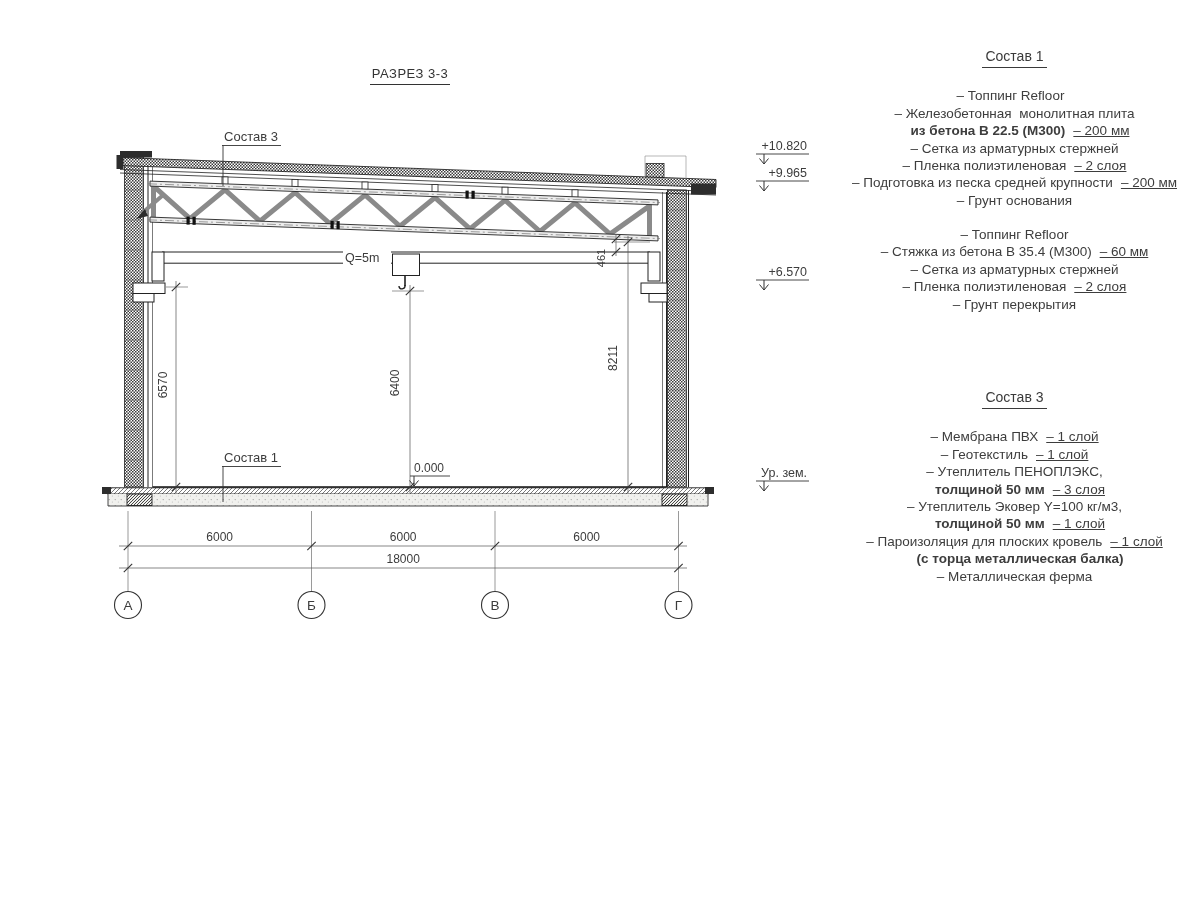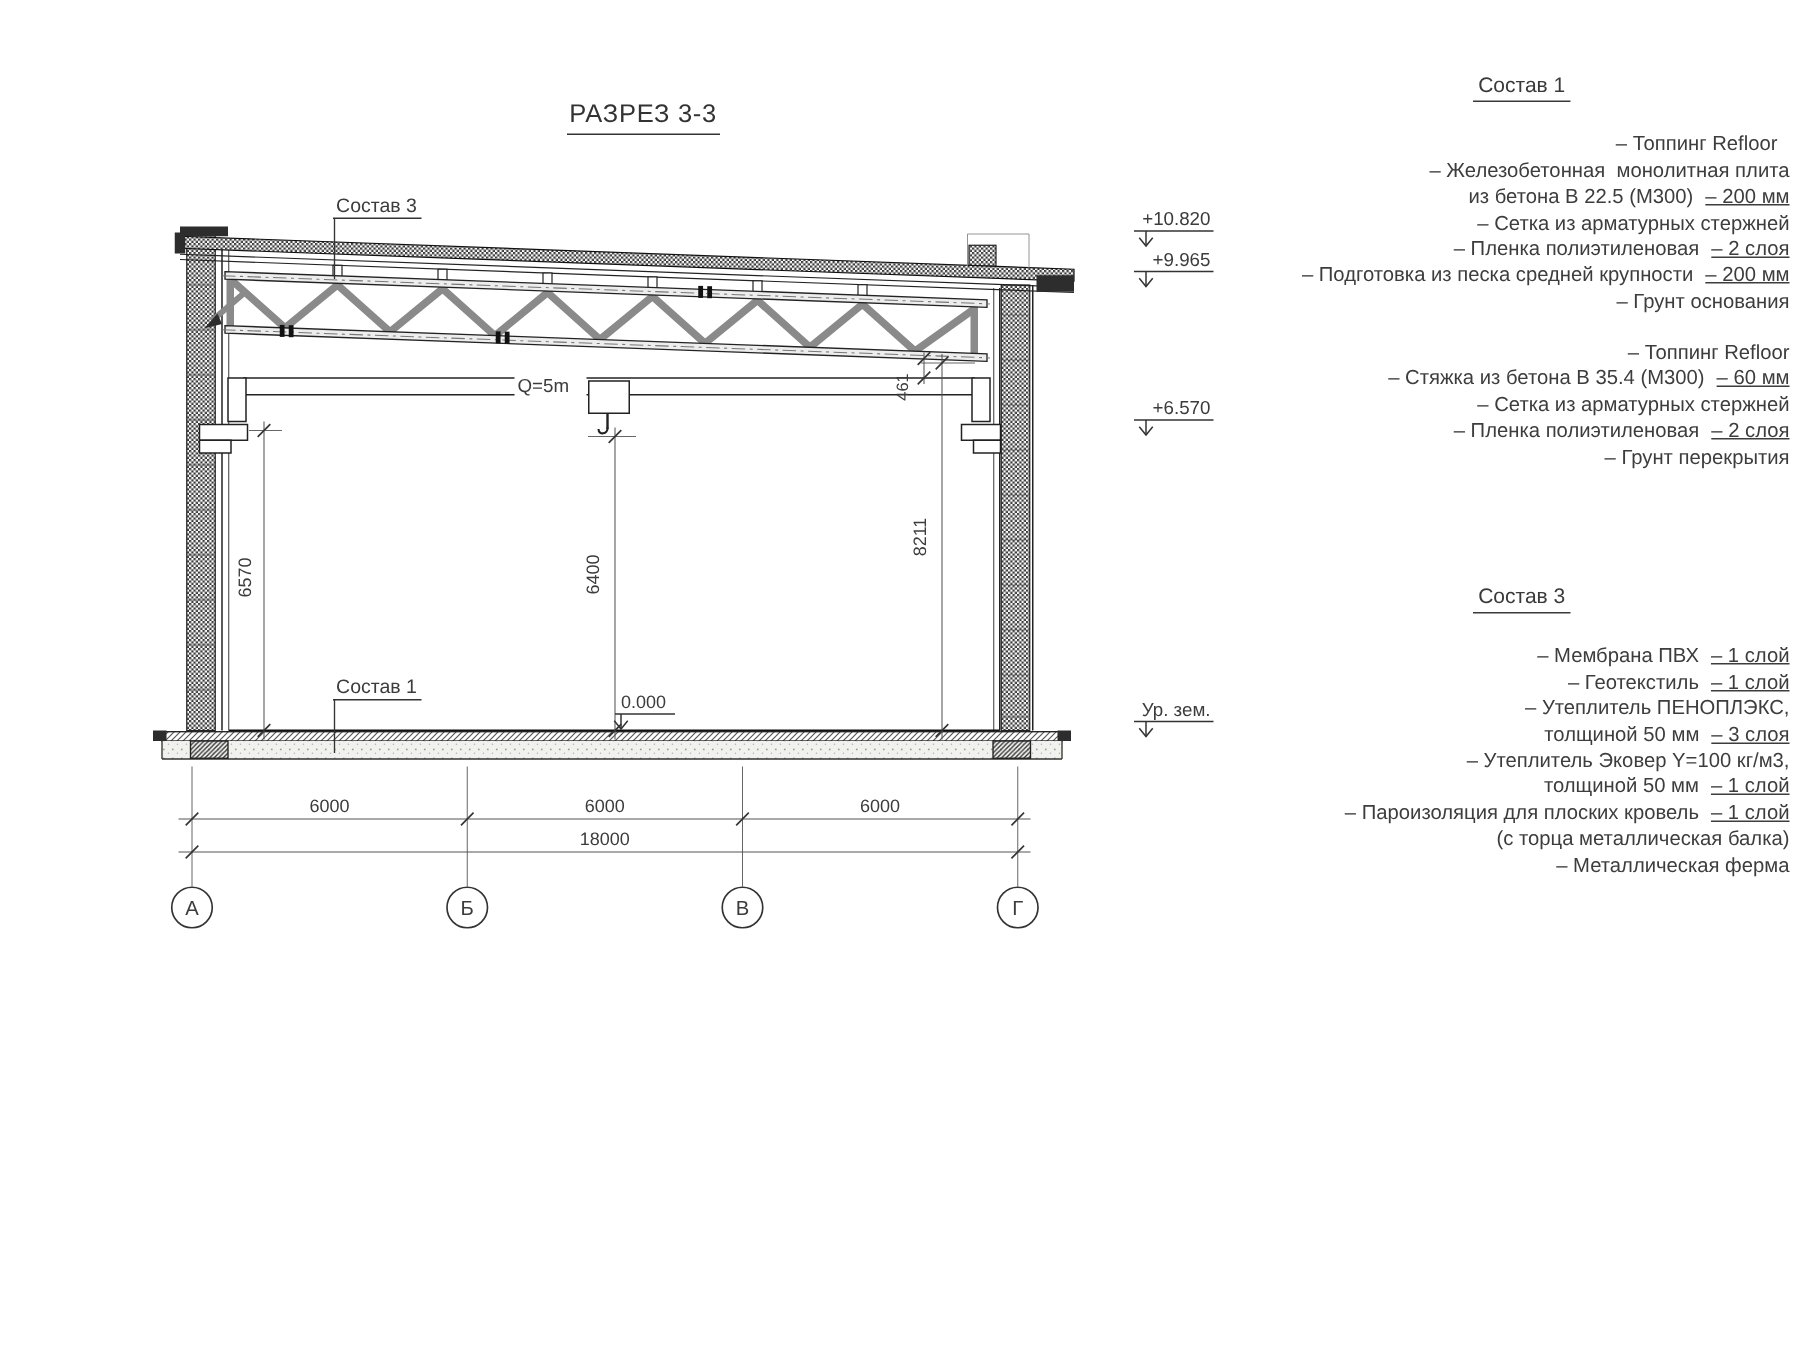--- a/index.html
+++ b/index.html
@@ -1,27 +1,27 @@
 <!DOCTYPE html>
 <html><head>
 <meta charset="utf-8">
 <style>
   html,body{margin:0;padding:0;background:#fff;}
   .stage{position:relative;width:1200px;height:900px;background:#ffffff;overflow:hidden;
          font-family:"Liberation Sans",sans-serif;color:#3d3d3d;}
   .stage svg{position:absolute;left:0;top:0;}
-  .sheet-title{position:absolute;left:340px;top:66px;width:140px;text-align:right;
-               font-size:17px;letter-spacing:0.5px;color:#333;}
+  .sheet-title{position:absolute;left:340px;top:66px;width:140px;text-align:center;
+               font-size:13px;letter-spacing:0.5px;color:#333;}
   .sheet-title span{display:inline-block;border-bottom:1.2px solid #333;padding:0 2px 3px 2px;}
   .comp{position:absolute;left:836px;width:357px;font-size:13.5px;line-height:17.4px;color:#3d3d3d;}
   .comp-title{text-align:center;font-size:14px;margin-bottom:19px;color:#3a3a3a;}
   .comp-title span{display:inline-block;border-bottom:1px solid #3a3a3a;padding:0 3px 2px 3px;}
-  .row{display:flex;justify-content:flex-end;align-items:baseline;}
+  .row{display:flex;justify-content:center;align-items:baseline;}
   .row .t{white-space:pre;}
-  .row.cont .t{padding-left:11px;}
+  .row.cont .t{padding-left:11px;font-weight:bold;}
   .row .v{white-space:nowrap;padding-left:8px;text-decoration:underline;}
   svg text{font-family:"Liberation Sans",sans-serif;fill:#3c3c3c;}
 </style>
 </head>
 <body>
 
 <div class="stage">
 
   <svg width="1200" height="900" viewBox="0 0 1200 900">
     <defs>

